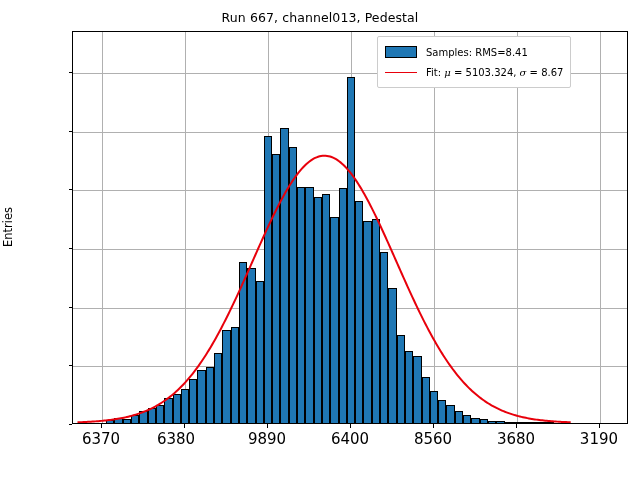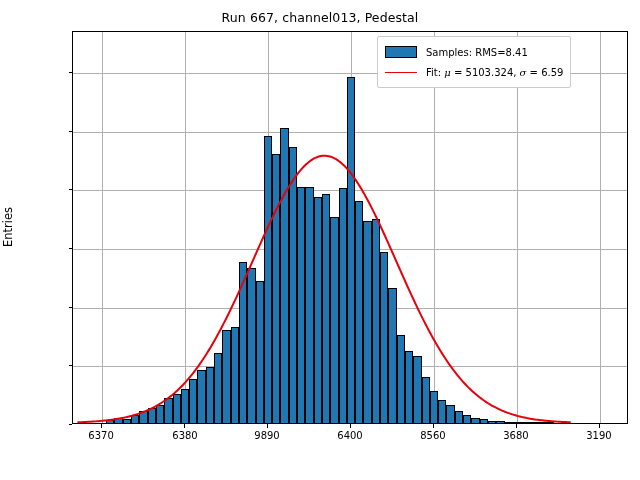--- a/index.html
+++ b/index.html
@@ -66,21 +66,21 @@
     position: absolute;
     left: 68.5px;
     width: 3.5px;
     height: 1.1px;
     background: #000000;
   }
   
   .xtick {
     position: absolute;
     top: 430px;
-    font-size: 10px;
+    font-size: 15px;
     color: #000000;
     white-space: nowrap;
     transform: translateX(-50%);
   }
   .xtick-mark {
     position: absolute;
     top: 424px;
     width: 1.1px;
     height: 3.5px;
     background: #000000;
@@ -231,21 +231,21 @@
       <div class="ytick-mark" style="top: 424px;"></div>
       <div class="ytick-mark" style="top: 365.343px;"></div>
       <div class="ytick-mark" style="top: 306.687px;"></div>
       <div class="ytick-mark" style="top: 248.03px;"></div>
       <div class="ytick-mark" style="top: 189.373px;"></div>
       <div class="ytick-mark" style="top: 130.716px;"></div>
       <div class="ytick-mark" style="top: 72.0597px;"></div>
       <div class="xtick-mark" style="left: 101.045px;"></div>
       <div class="xtick" style="left: 101.045px;">6370</div>
       <div class="xtick-mark" style="left: 184.03px;"></div>
-      <div class="xtick" style="left: 185px;">6380</div>
+      <div class="xtick" style="left: 176px;">6380</div>
       <div class="xtick-mark" style="left: 267.015px;"></div>
       <div class="xtick" style="left: 267.015px;">9890</div>
       <div class="xtick-mark" style="left: 350px;"></div>
       <div class="xtick" style="left: 350px;">6400</div>
       <div class="xtick-mark" style="left: 432.985px;"></div>
       <div class="xtick" style="left: 432.985px;">8560</div>
       <div class="xtick-mark" style="left: 515.97px;"></div>
       <div class="xtick" style="left: 515.97px;">3680</div>
       <div class="xtick-mark" style="left: 598.955px;"></div>
       <div class="xtick" style="left: 598.955px;">3190</div>
@@ -253,17 +253,17 @@
 
   <div id="ylabel">Entries</div>
 
   <div id="legend">
     <div class="legend-row">
       <span class="legend-swatch-patch"></span>
       <span class="legend-text">Samples: RMS=8.41</span>
     </div>
     <div class="legend-row">
       <span class="legend-swatch-line"></span>
-      <span class="legend-text">Fit: <span class="mi">μ</span> = <span>5103.324</span>, <span class="mi">σ</span> = <span>6.59</span></span>
+      <span class="legend-text">Fit: <span class="mi">μ</span> = <span>5103.324</span>, <span class="mi">σ</span> = <span>8.67</span></span>
     </div>
   </div>
 
 </div>
 
 </body></html>

